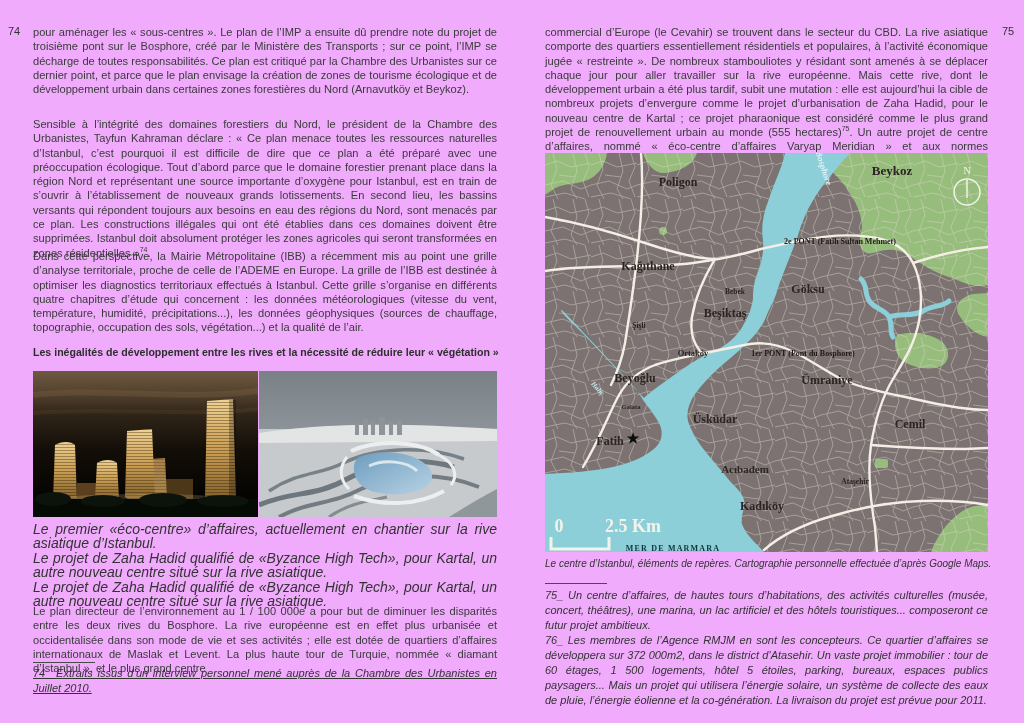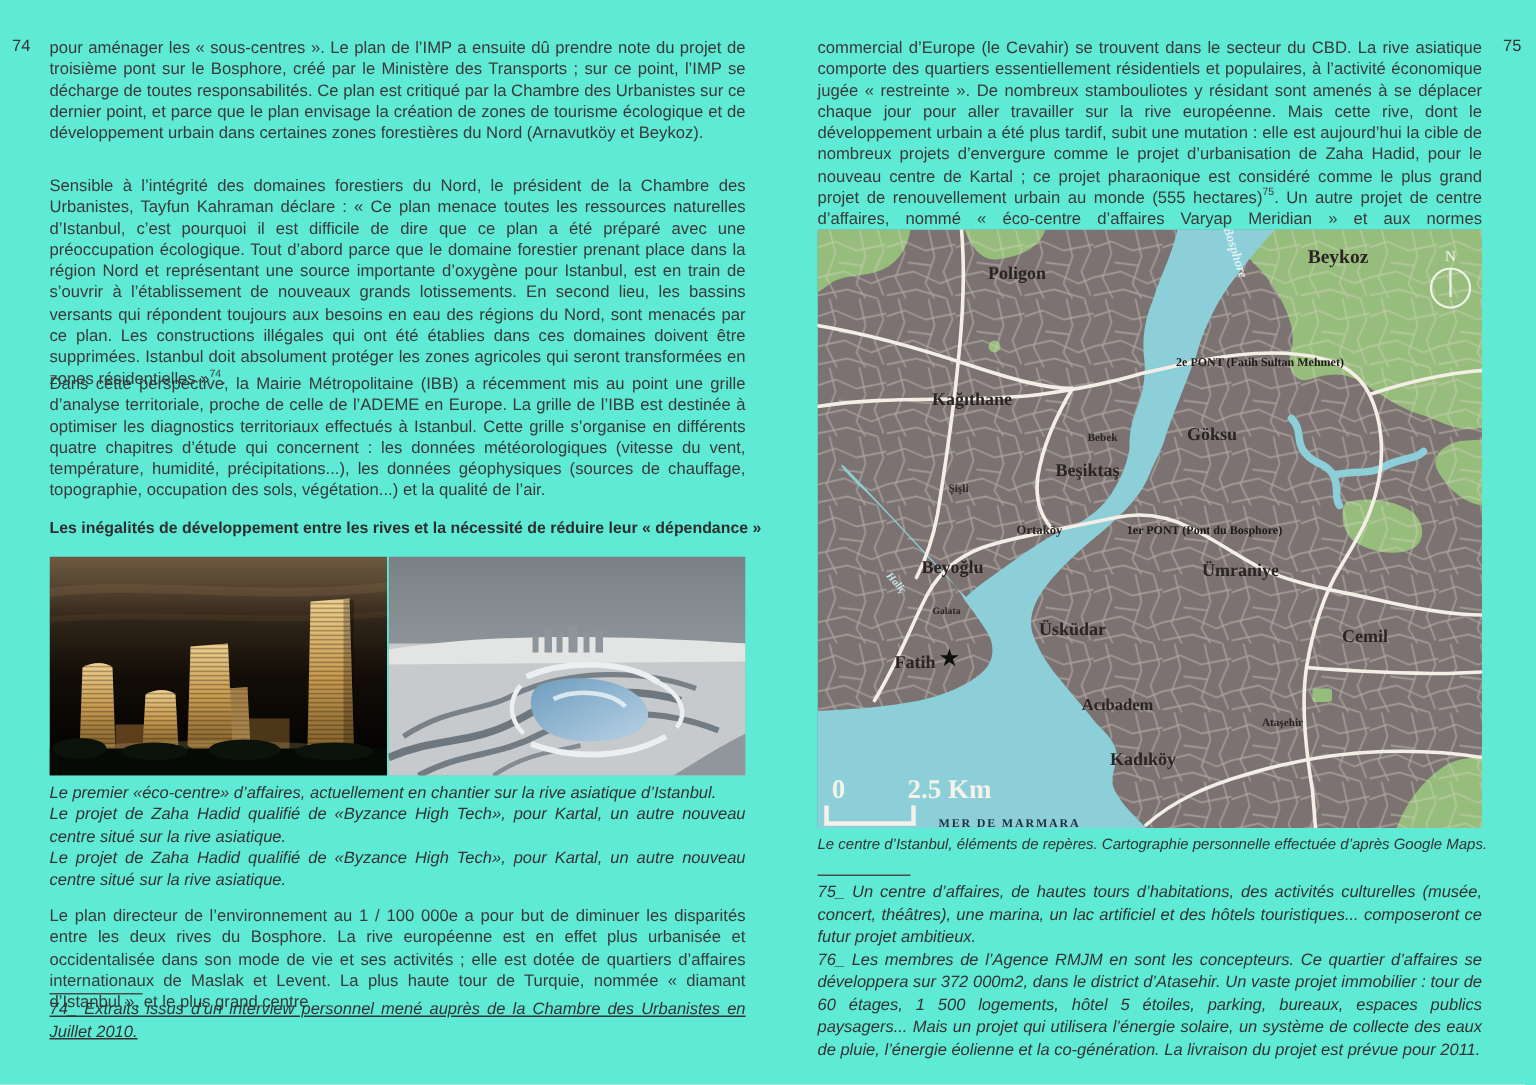--- a/index.html
+++ b/index.html
@@ -1,22 +1,22 @@
 <!DOCTYPE html>
 <html lang="fr"><head>
 <meta charset="utf-8">
 <style>
   html,body{margin:0;padding:0;background:#e8e8e8;}
-  #spread{position:relative;width:1024px;height:723px;background:#5eead4;overflow:hidden;
+  #spread{position:relative;width:1024px;height:723px;background:#f0abfc;overflow:hidden;
           font-family:"Liberation Sans",sans-serif;color:#3a3a3a;}
   .block{position:absolute;}
   .body-text{font-size:11.1px;line-height:14.3px;text-align:justify;hyphens:auto;}
   .pagenum{font-size:11px;color:#333;}
   .heading{font-size:10.6px;font-weight:700;white-space:nowrap;color:#2e2e2e;}
-  .caption{font-size:11px;line-height:14.4px;font-style:italic;color:#333;text-align:justify;}
+  .caption{font-size:14px;line-height:14.4px;font-style:italic;color:#333;text-align:justify;}
   .footnote{font-size:11px;line-height:14.9px;font-style:italic;color:#333;text-align:justify;}
   .map-caption{font-size:10px;font-style:italic;color:#333;white-space:nowrap;}
   .fnsep{border-top:1px solid #4a4a4a;width:62px;height:0;}
   sup{font-size:7px;vertical-align:super;line-height:0;}
   .figure{display:flex;gap:1px;}
   
   .ml{font-family:"Liberation Serif","DejaVu Serif",serif;fill:#2b2422;text-anchor:middle;font-weight:600;}
   .ml.bridge{font-weight:700;fill:#1f1a18;}
   .ml.water{fill:#eaf6f8;font-style:italic;font-weight:700;opacity:.9;}
   .ml.water2{fill:#c8e9ef;font-style:italic;font-weight:700;}
@@ -31,21 +31,21 @@
 <div id="spread">
 
   <div class="block pagenum" style="left:8px;top:25px;">74</div>
 
   <div class="block body-text" style="left:33px;top:25px;width:464px;">pour aménager les « sous-centres ». Le plan de l’IMP a ensuite dû prendre note du projet de troisième pont sur le Bosphore, créé par le Ministère des Transports ; sur ce point, l’IMP se décharge de toutes responsabilités. Ce plan est critiqué par la Chambre des Urbanistes sur ce dernier point, et parce que le plan envisage la création de zones de tourisme écologique et de développement urbain dans certaines zones forestières du Nord (Arnavutköy et Beykoz).</div>
 
   <div class="block body-text" style="left:33px;top:117px;width:464px;"><span>Sensible à l’intégrité des domaines forestiers du Nord, le président de la Chambre des Urbanistes, Tayfun Kahraman déclare : « Ce plan menace toutes les ressources naturelles d’Istanbul, c’est pourquoi il est difficile de dire que ce plan a été préparé avec une préoccupation écologique. Tout d’abord parce que le domaine forestier prenant place dans la région Nord et représentant une source importante d’oxygène pour Istanbul, est en train de s’ouvrir à l’établissement de nouveaux grands lotissements. En second lieu, les bassins versants qui répondent toujours aux besoins en eau des régions du Nord, sont menacés par ce plan. Les constructions illégales qui ont été établies dans ces domaines doivent être supprimées. Istanbul doit absolument protéger les zones agricoles qui seront transformées en zones résidentielles »</span><sup>74</sup><span>.</span></div>
 
   <div class="block body-text" style="left:33px;top:249px;width:464px;">Dans cette perspective, la Mairie Métropolitaine (IBB) a récemment mis au point une grille d’analyse territoriale, proche de celle de l’ADEME en Europe. La grille de l’IBB est destinée à optimiser les diagnostics territoriaux effectués à Istanbul. Cette grille s’organise en différents quatre chapitres d’étude qui concernent : les données météorologiques (vitesse du vent, température, humidité, précipitations...), les données géophysiques (sources de chauffage, topographie, occupation des sols, végétation...) et la qualité de l’air.</div>
 
-  <div class="block heading" style="left:33px;top:346px;width:464px;">Les inégalités de développement entre les rives et la nécessité de réduire leur « dépendance »</div>
+  <div class="block heading" style="left:33px;top:346px;width:464px;">Les inégalités de développement entre les rives et la nécessité de réduire leur « végétation »</div>
 
   <div class="block figure" style="left:33px;top:371px;width:464px;height:146px;">
     <svg width="225" height="146" viewBox="0 0 225 146">
       <defs>
         <linearGradient id="gsky" x1="0" y1="0" x2="0" y2="1">
           <stop offset="0" stop-color="#6e5a42"></stop>
             <stop offset="0.14" stop-color="#55432f"></stop>
           <stop offset="0.3" stop-color="#2f2418"></stop>
             <stop offset="0.55" stop-color="#120d07"></stop>
           <stop offset="1" stop-color="#000000"></stop>

